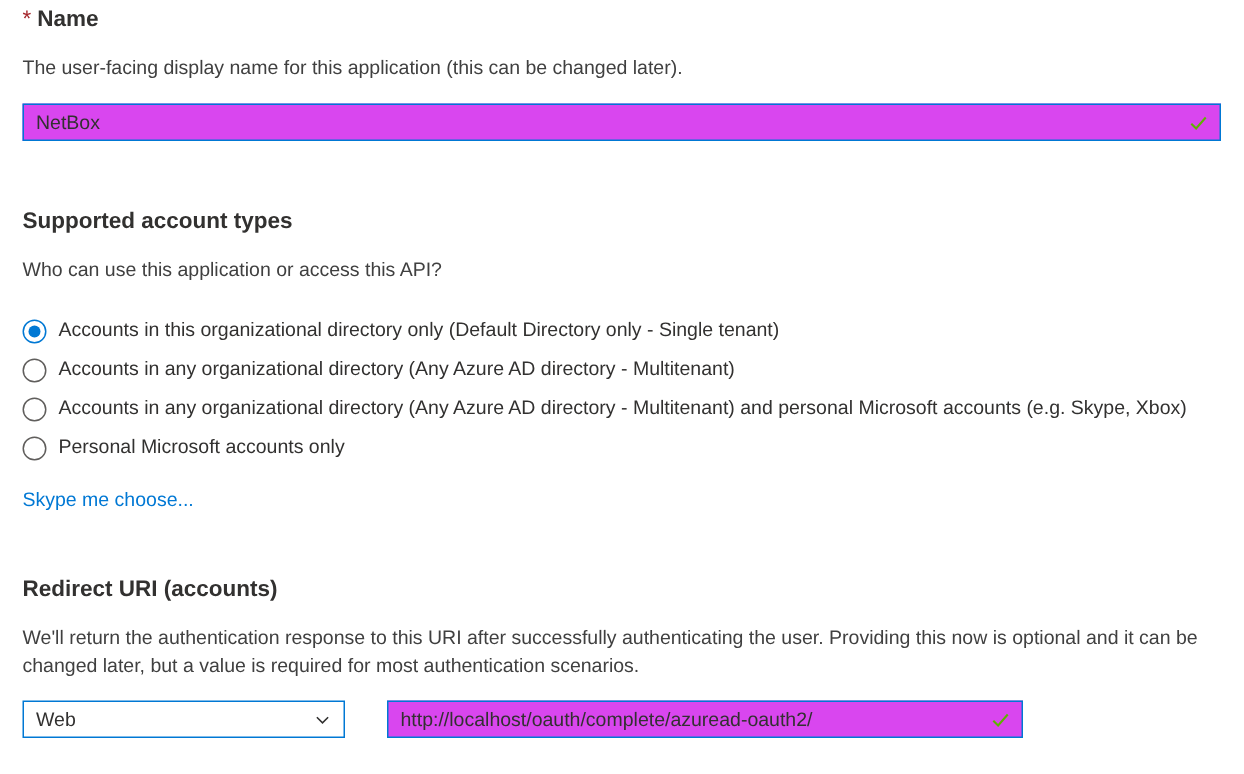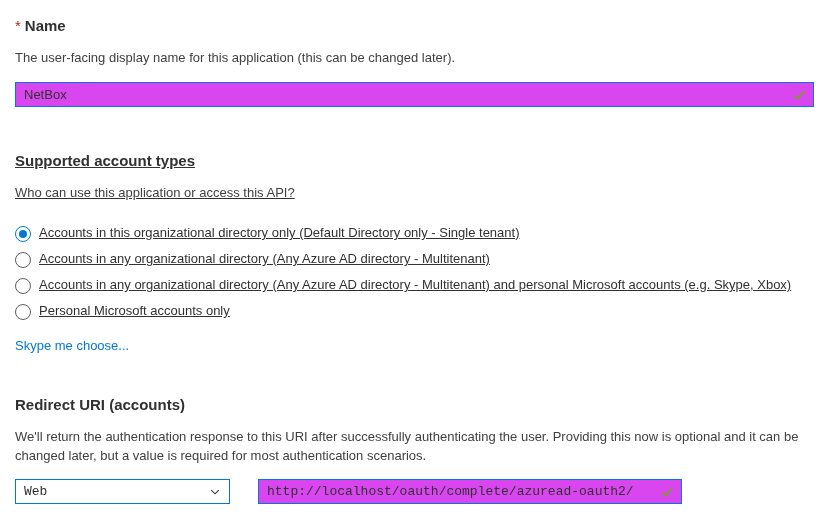--- a/index.html
+++ b/index.html
@@ -6,21 +6,21 @@
   html, body {
     margin: 0;
     padding: 0;
     background: #ffffff;
     width: 829px;
     height: 516px;
     overflow: hidden;
     font-family: "Liberation Sans", "DejaVu Sans", sans-serif;
     color: #323130;
   }
-  .page { padding: 16px 15px 0 15px; }
+  .page { padding: 3px 15px 0 15px; }
 
   .section-heading {
     margin: 0;
     font-size: 15px;
     font-weight: 600;
     line-height: 20px;
     color: #323130;
   }
   .required {
     color: #a4262c;
@@ -56,21 +56,21 @@
   }
   .check-icon {
     position: absolute;
     right: 7px;
     top: 50%;
     transform: translateY(-50%);
     display: inline-flex;
     line-height: 0;
   }
 
-  .account-section { margin-top: 44px; text-decoration: underline; }
+  .account-section { margin-top: 44px; }
   .question { }
 
   .radio-group { margin-top: 14px; }
   .radio-row {
     display: flex;
     align-items: flex-end;
     height: 26px;
     cursor: pointer;
   }
   .radio-circle {
@@ -100,21 +100,20 @@
     text-decoration: none;
     cursor: pointer;
   }
 
   .redirect-section { margin-top: 41px; }
 
   .controls-row {
     margin-top: 14px;
     display: flex;
     align-items: flex-end;
-    font-family: Liberation Mono, monospace;
   }
   .dropdown {
     width: 215px;
     height: 25px;
     border: 1px solid #0078d4;
     background: #ffffff;
     display: flex;
     align-items: center;
     padding: 0 8px;
     cursor: pointer;

